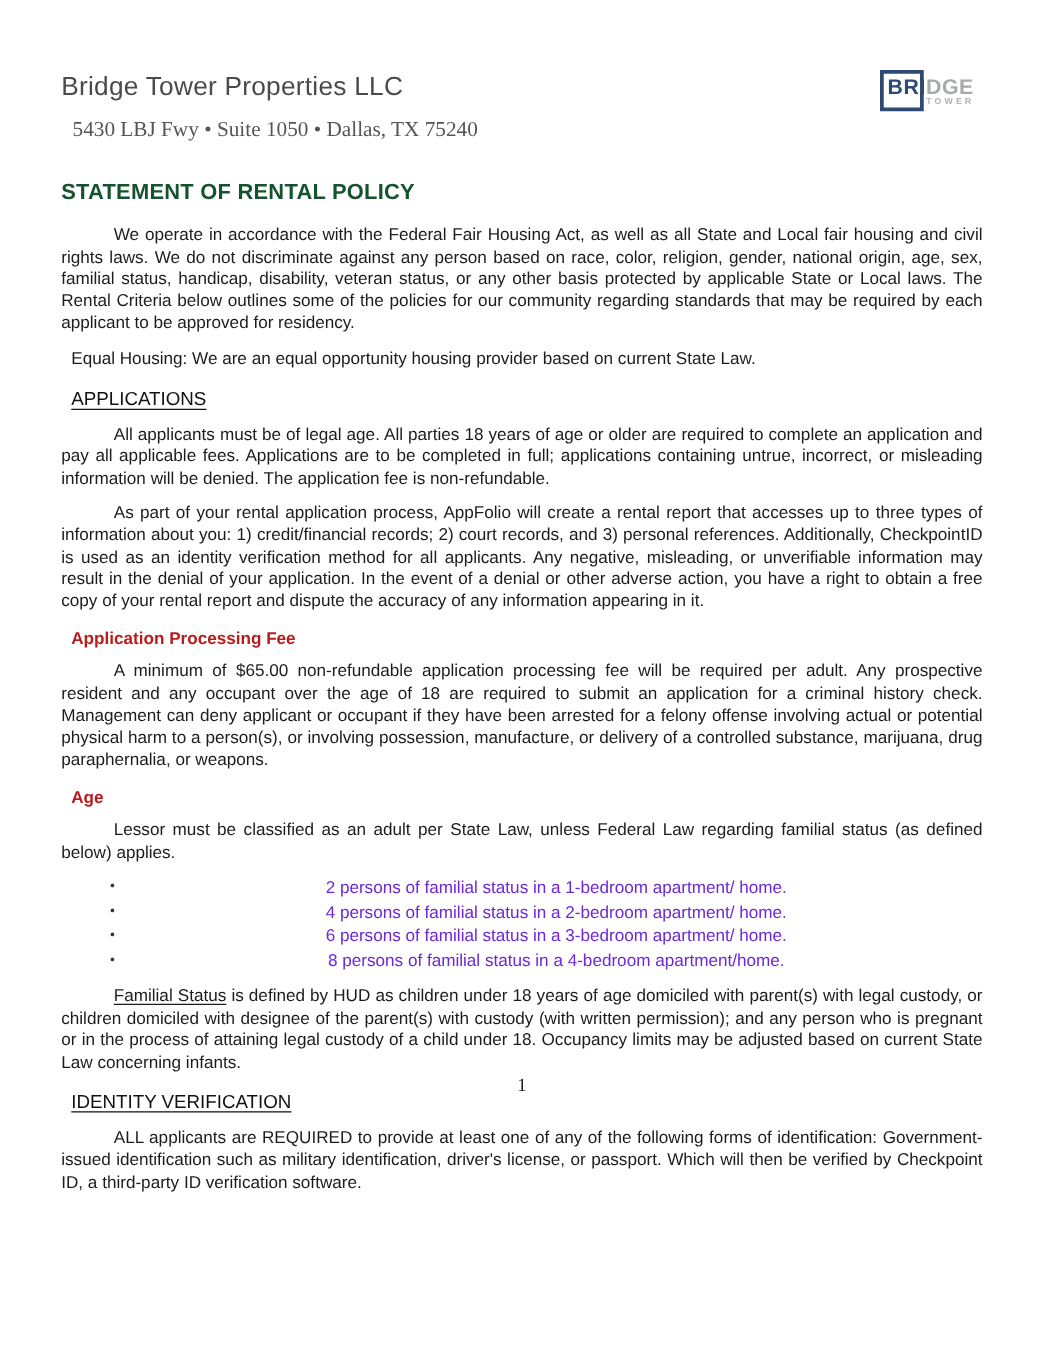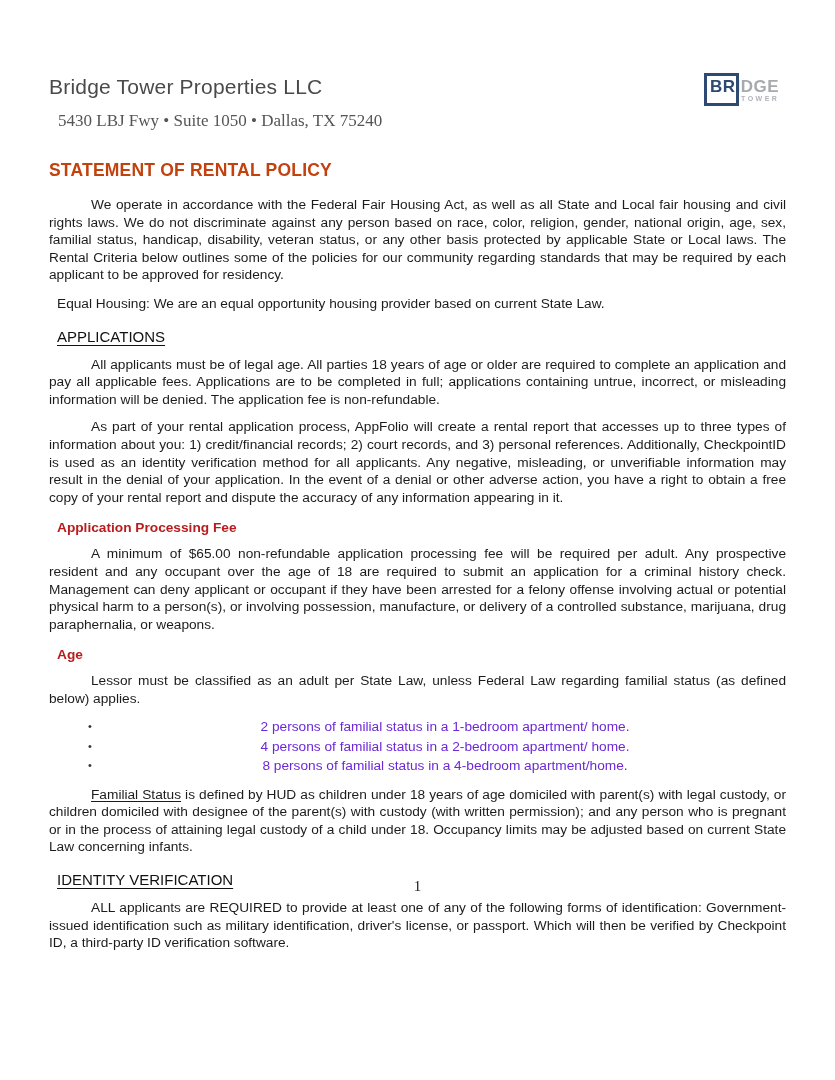--- a/index.html
+++ b/index.html
@@ -10,21 +10,20 @@
     font-family: "Liberation Sans", sans-serif;
     color: #1c1c1c;
     position: relative;
     overflow: hidden;
   }
   .page {
     width: 835px;
     height: 918px;
     padding: 58px 49px 12px 49px;
     position: relative;
-    margin-top: 17px;
   }
 
   
   .doc-header { position: relative; }
   .company-name {
     font-size: 21px;
     font-weight: 400;
     color: #4a4a4a;
     letter-spacing: 0.2px;
   }
@@ -76,21 +75,21 @@
     font-weight: 600;
     letter-spacing: 2.5px;
     color: #b0b3b7;
   }
 
   
   .doc-title {
     margin-top: 29px;
     font-size: 17.5px;
     font-weight: 700;
-    color: #c2410c;
+    color: #14532d;
     letter-spacing: 0.2px;
   }
 
   
   .para {
     font-size: 13.7px;
     line-height: 17.6px;
     text-align: justify;
     text-indent: 42px;
     color: #1c1c1c;
@@ -188,20 +187,21 @@
 
     <div class="sub-heading">Application Processing Fee</div>
     <p class="para para-block">A minimum of $65.00 non-refundable application processing fee will be required per adult. Any prospective resident and any occupant over the age of 18 are required to submit an application for a criminal history check. Management can deny applicant or occupant if they have been arrested for a felony offense involving actual or potential physical harm to a person(s), or involving possession, manufacture, or delivery of a controlled substance, marijuana, drug paraphernalia, or weapons.</p>
 
     <div class="sub-heading">Age</div>
     <p class="para para-block">Lessor must be classified as an adult per State Law, unless Federal Law regarding familial status (as defined below) applies.</p>
 
     <ul class="bullet-list">
         <li>2 persons of familial status in a 1-bedroom apartment/ home.</li>
         <li>4 persons of familial status in a 2-bedroom apartment/ home.</li>
+        <li>6 persons of familial status in a 3-bedroom apartment/ home.</li>
         <li>8 persons of familial status in a 4-bedroom apartment/home.</li>
       </ul>
 
     <p class="para para-block"><span class="underlined-lead">Familial Status</span><span> is defined by HUD as children under 18 years of age domiciled with parent(s) with legal custody, or children domiciled with designee of the parent(s) with custody (with written permission); and any person who is pregnant or in the process of attaining legal custody of a child under 18. Occupancy limits may be adjusted based on current State Law concerning infants.</span></p>
   </div>
 
   <div>
     <div><span class="section-heading">IDENTITY VERIFICATION</span></div>
     <p class="para para-block">ALL applicants are REQUIRED to provide at least one of any of the following forms of identification: Government-issued identification such as military identification, driver's license, or passport. Which will then be verified by Checkpoint ID, a third-party ID verification software.</p>
   </div>

